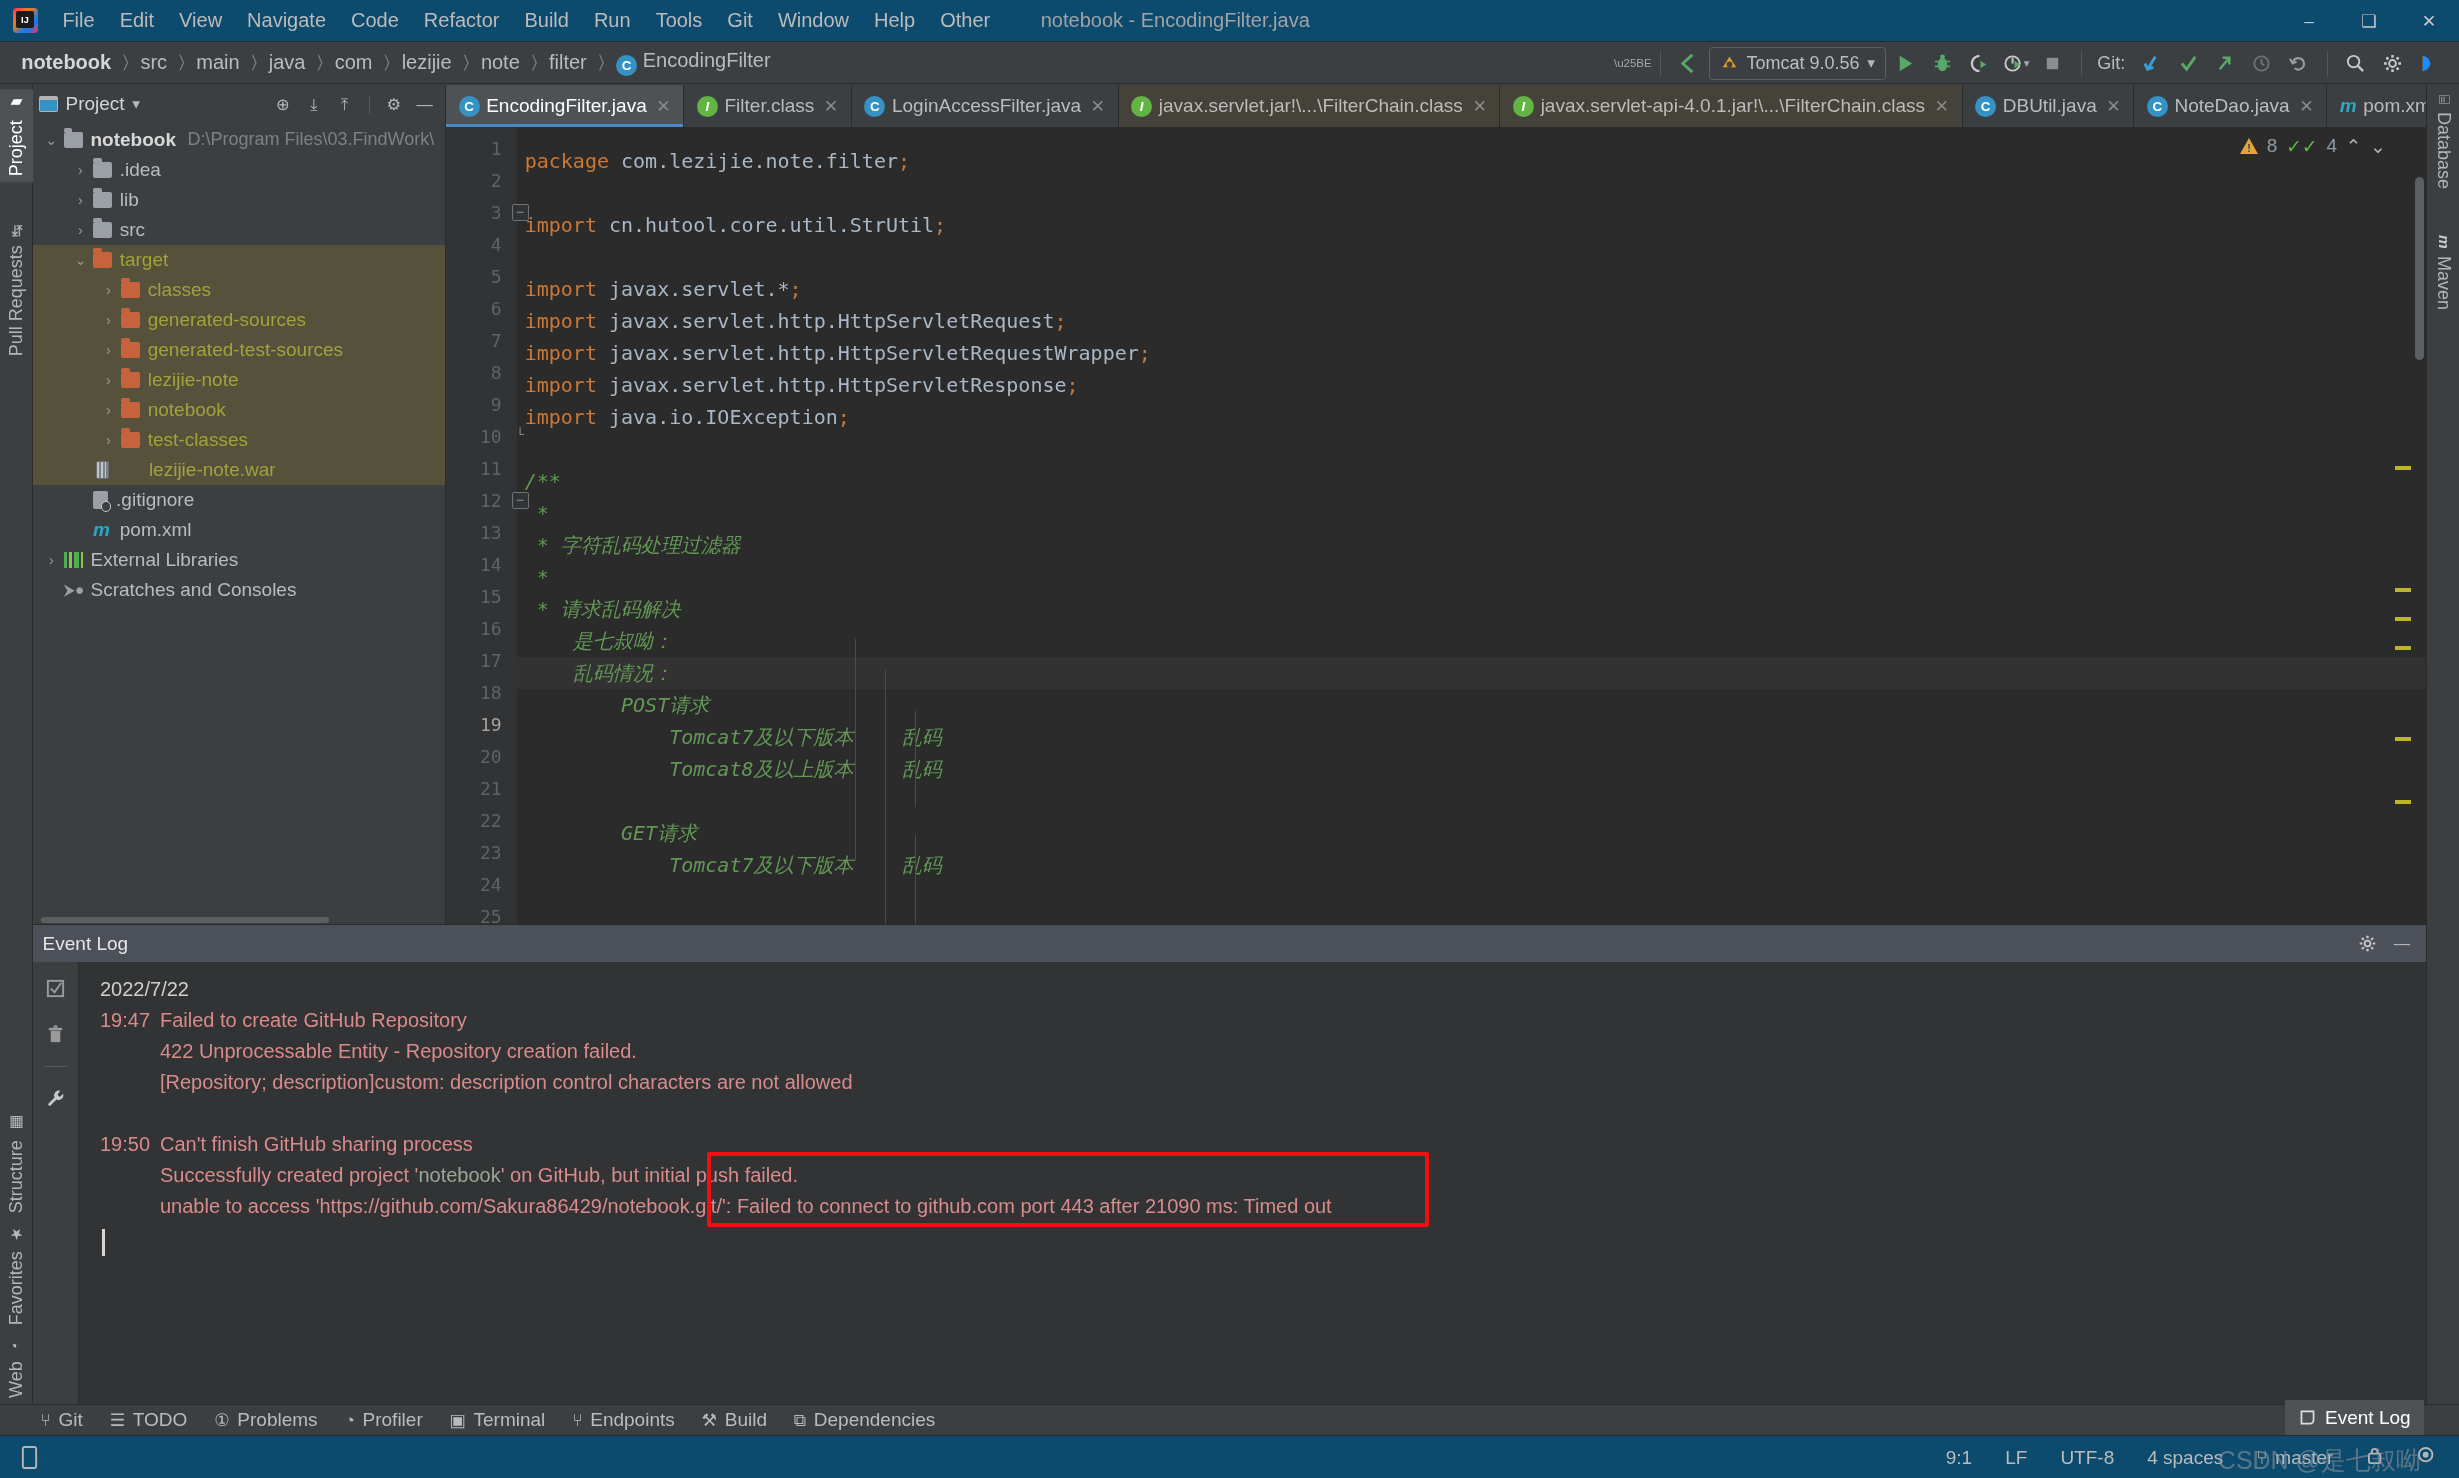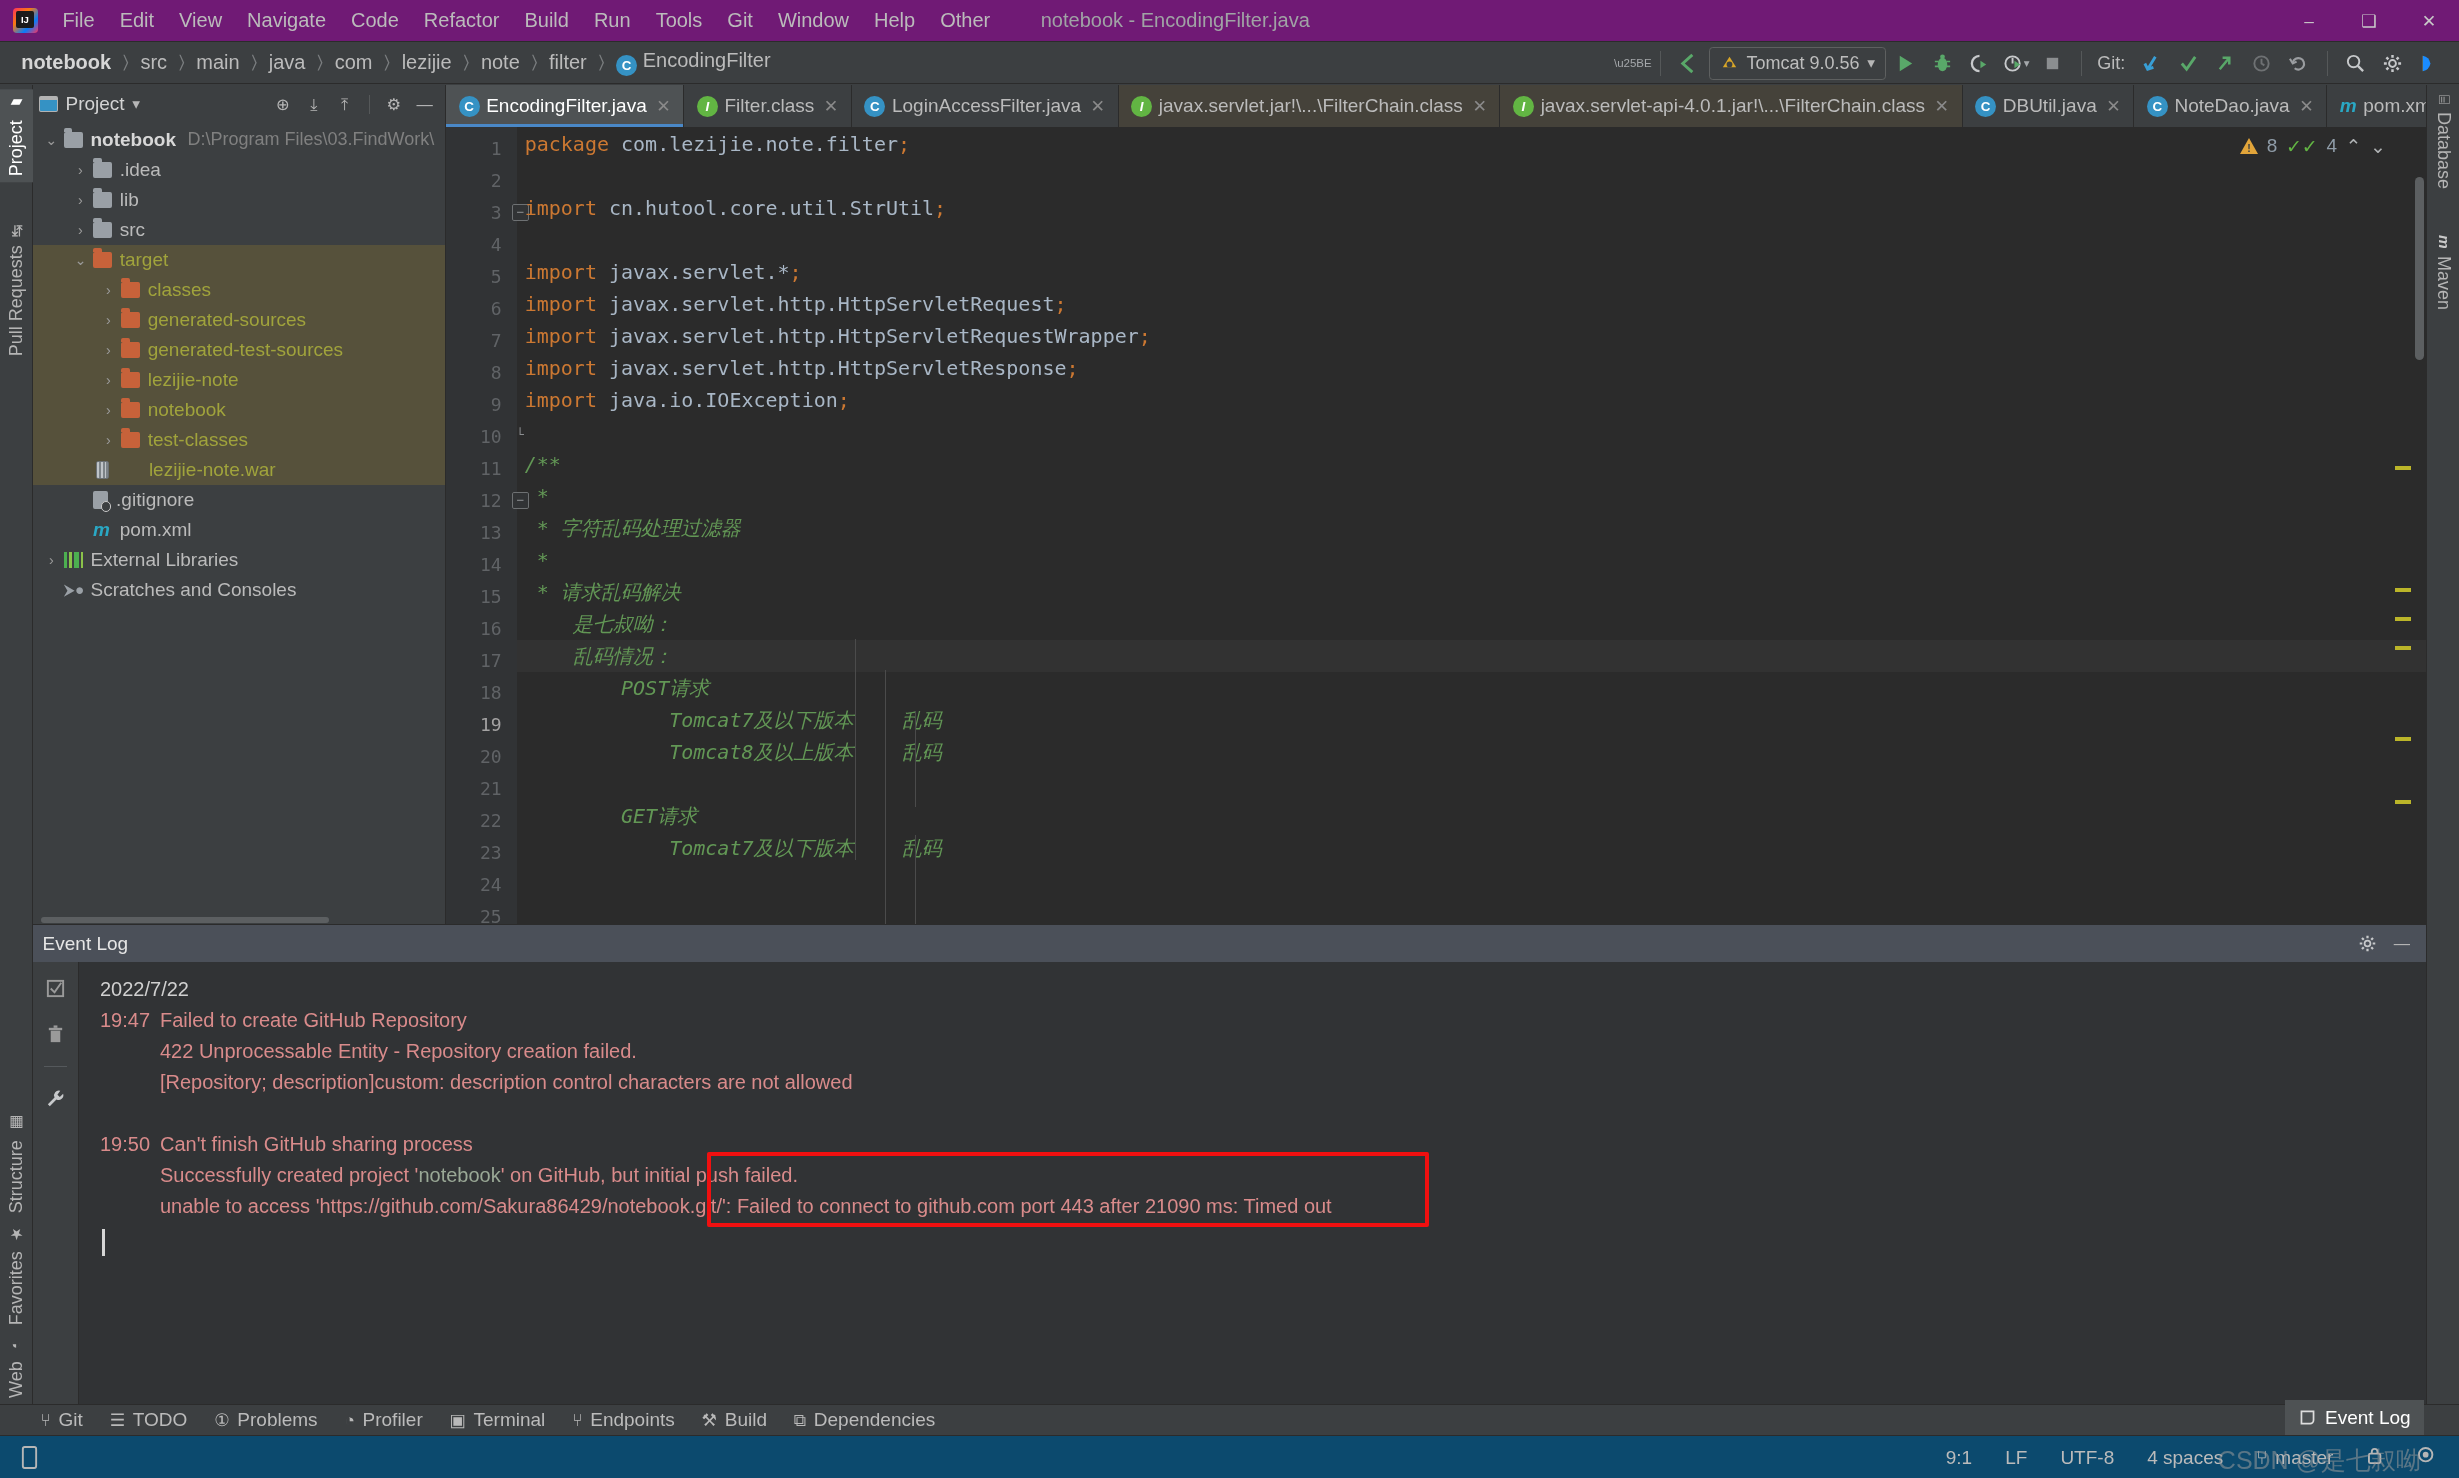--- a/index.html
+++ b/index.html
@@ -7,21 +7,21 @@
     width: 2459px; height: 1479px;
     background: #3c3f41;
     font-family: "Liberation Sans", sans-serif;
     overflow: hidden;
   }
   #app { position: relative; width: 2459px; height: 1479px; background: #3c3f41; }
 
   
   .menubar {
     position: absolute; top: 0; left: 0; width: 2459px; height: 42px;
-    background: #701a75; display: flex; align-items: center;
+    background: #0c4a6e; display: flex; align-items: center;
     border-bottom: 1px solid #2b2b2b;
   }
   .ij-logo {
     width: 25px; height: 25px; margin-left: 13.4px; margin-right: 11.5px;
     border-radius: 3.8px; position: relative; overflow: hidden;
     background: linear-gradient(135deg,#fe315d 0%,#f97a12 35%,#087cfa 70%,#fe315d 100%);
   }
   .ij-logo::after {
     content: "IJ"; position: absolute; left: 2.9px; top: 2.9px;
     width: 17.3px; height: 17.3px; background: #1b1b1b; color: #fff;
@@ -156,21 +156,21 @@
     text-align:right; padding-top: 5.8px;
   }
   .gline { height: 32px; line-height:32px; padding-right: 15.4px; position:relative; }
   .gline.cur { color:#a4a3a3; }
   .foldmark {
     position:absolute; right:-11.5px; top: 7.7px; width:16.3px; height:16.3px;
     border:1px solid #6e7173; color:#8b8e90; font-size:12.5px; line-height:14.4px; text-align:center;
     background:#313335; border-radius:1.9px;
   }
   .foldmark.plain { border:none; background:transparent; }
-  .codewrap { flex:1; position:relative; overflow:hidden; padding-top: 1px; }
+  .codewrap { flex:1; position:relative; overflow:hidden; padding-top: 18px; }
   .cline {
     height: 32px; line-height:32px; white-space:pre;
     font-family:"DejaVu Sans Mono", monospace; font-size:20px; color:#a9b7c6;
     padding-left: 7.7px;
   }
   .cline.cur { background:#323232; }
   .kw { color:#cc7832; }
   .ann { color:#bbb529; }
   .cmt { color:#629755; font-style:italic; }
   .cmtb { color:#629755; font-style:italic; font-weight:bold; }

